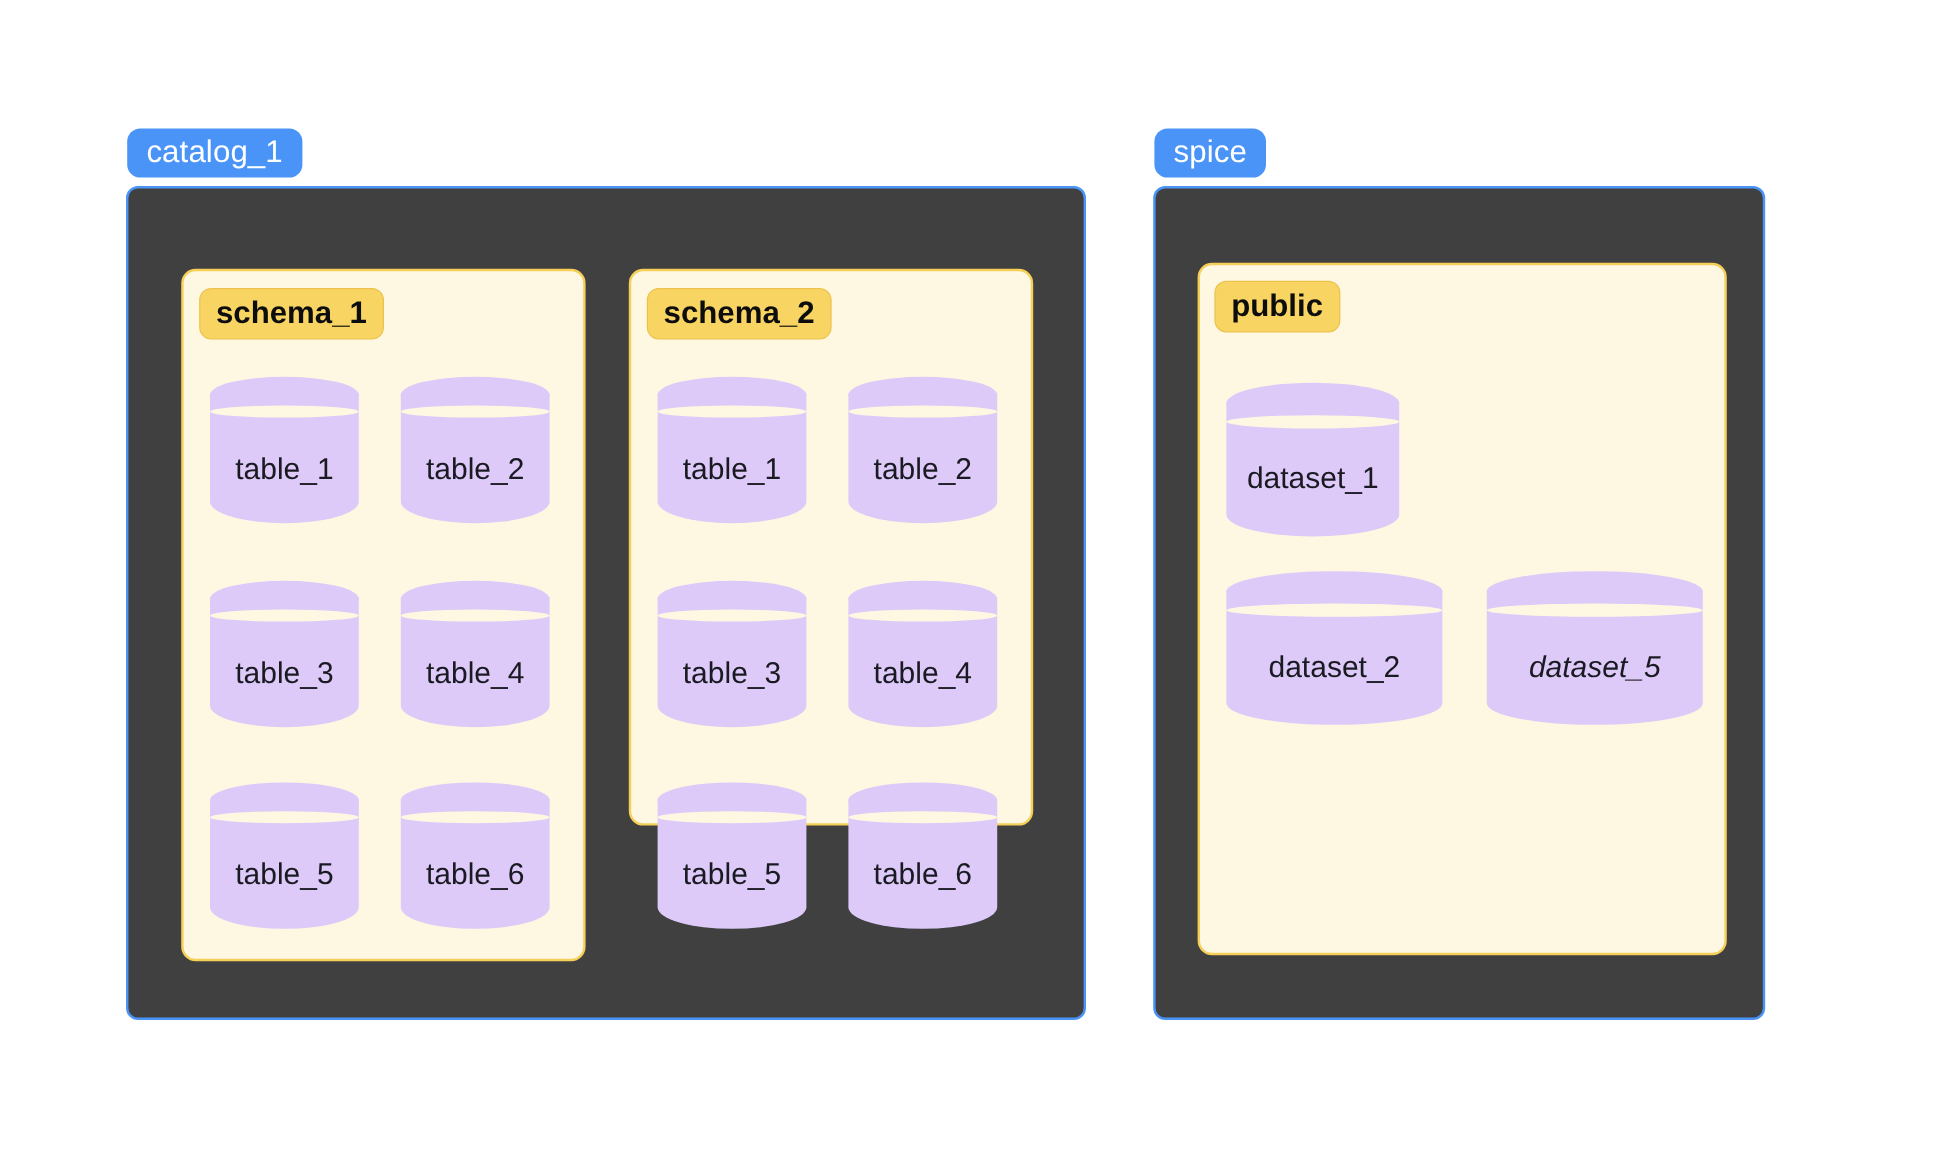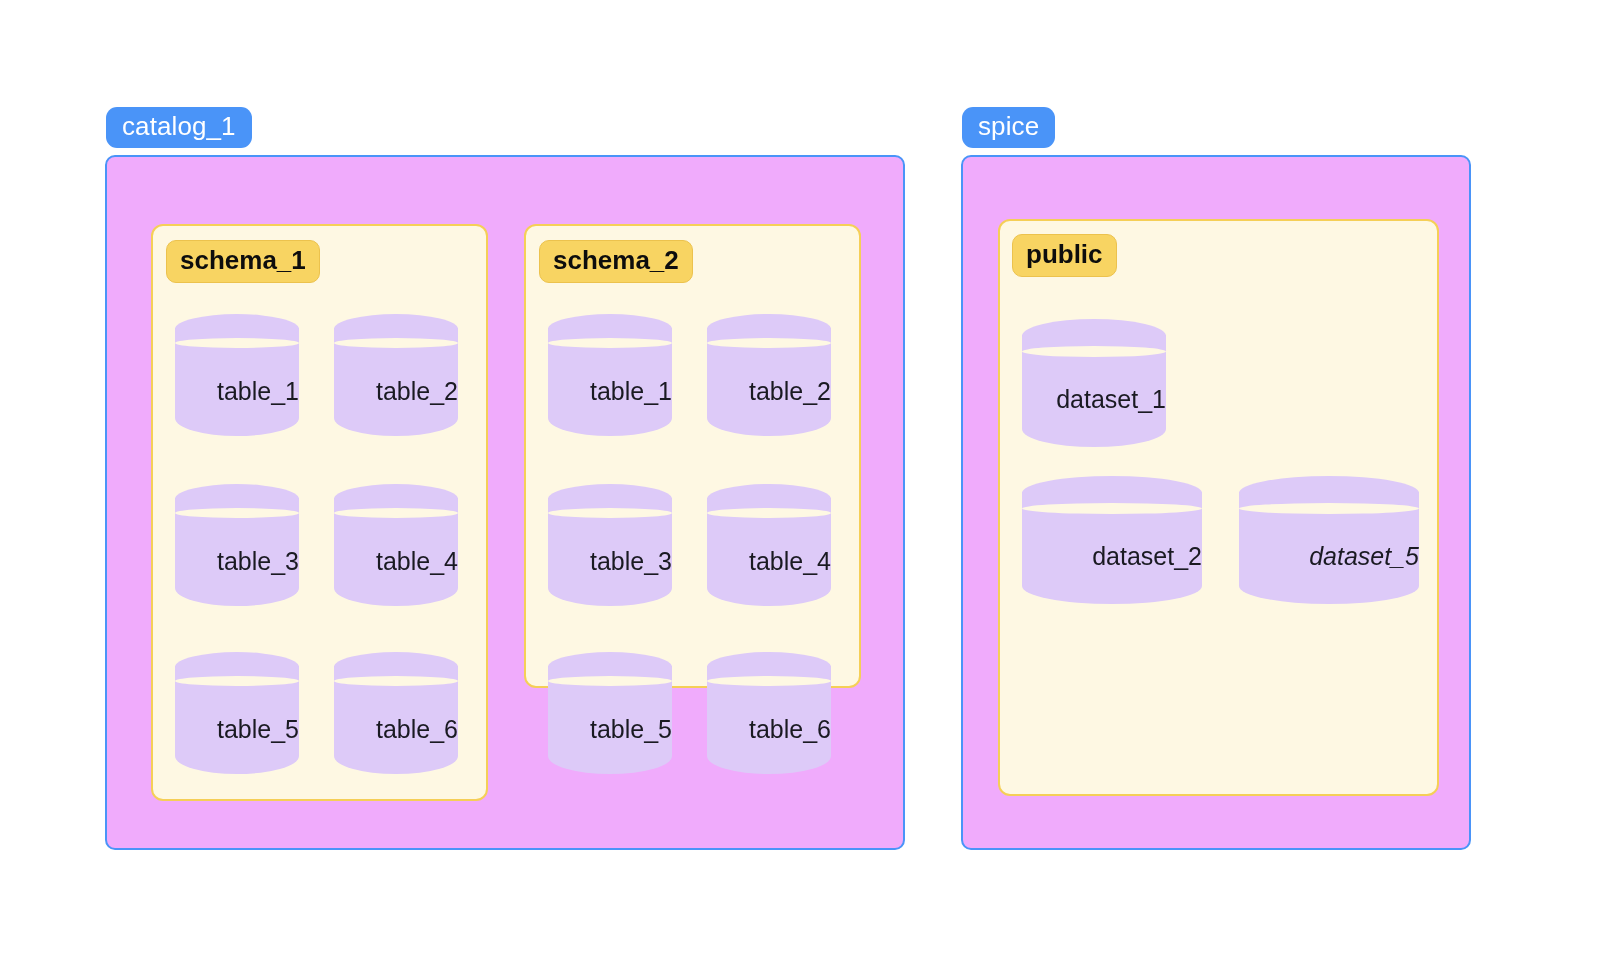--- a/index.html
+++ b/index.html
@@ -30,21 +30,21 @@
     padding: 4px 16px 7px 16px;
     line-height: 30px;
     white-space: nowrap;
     letter-spacing: 0.1px;
     top: 0;
     left: 0;
   }
 
   .catalog-box {
     position: absolute;
-    background: #f0abfc;
+    background: #404040;
     border: 2px solid #4a94f8;
     border-radius: 10px;
     box-sizing: border-box;
   }
 
   
   .schema-box {
     position: absolute;
     background: #fef8e3;
     border: 2px solid #f5cf57;
@@ -91,21 +91,21 @@
     position: absolute;
     left: 0;
     right: 0;
     background: #fef8e3;
     border-radius: 50%;
   }
   .cyl .label {
     position: absolute;
     left: 0;
     right: 0;
-    text-align: right;
+    text-align: center;
     color: #1a1a22;
     font-size: 25px;
     line-height: 28px;
     white-space: nowrap;
   }
 </style>
 </head>
 <body>
 
 <div class="catalog-group" style="left:106px; top:107px; width:800px; height:743px;">

